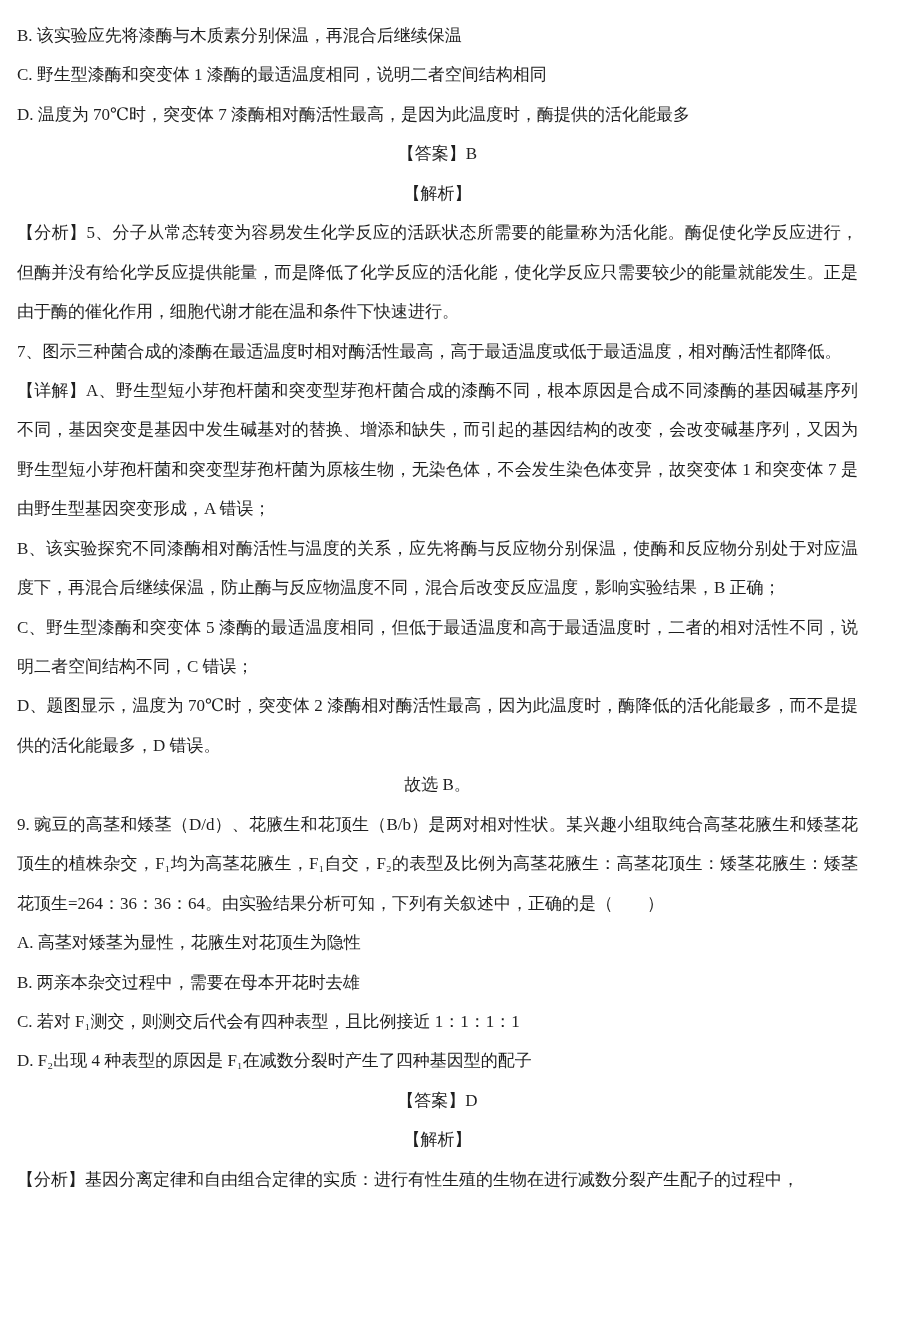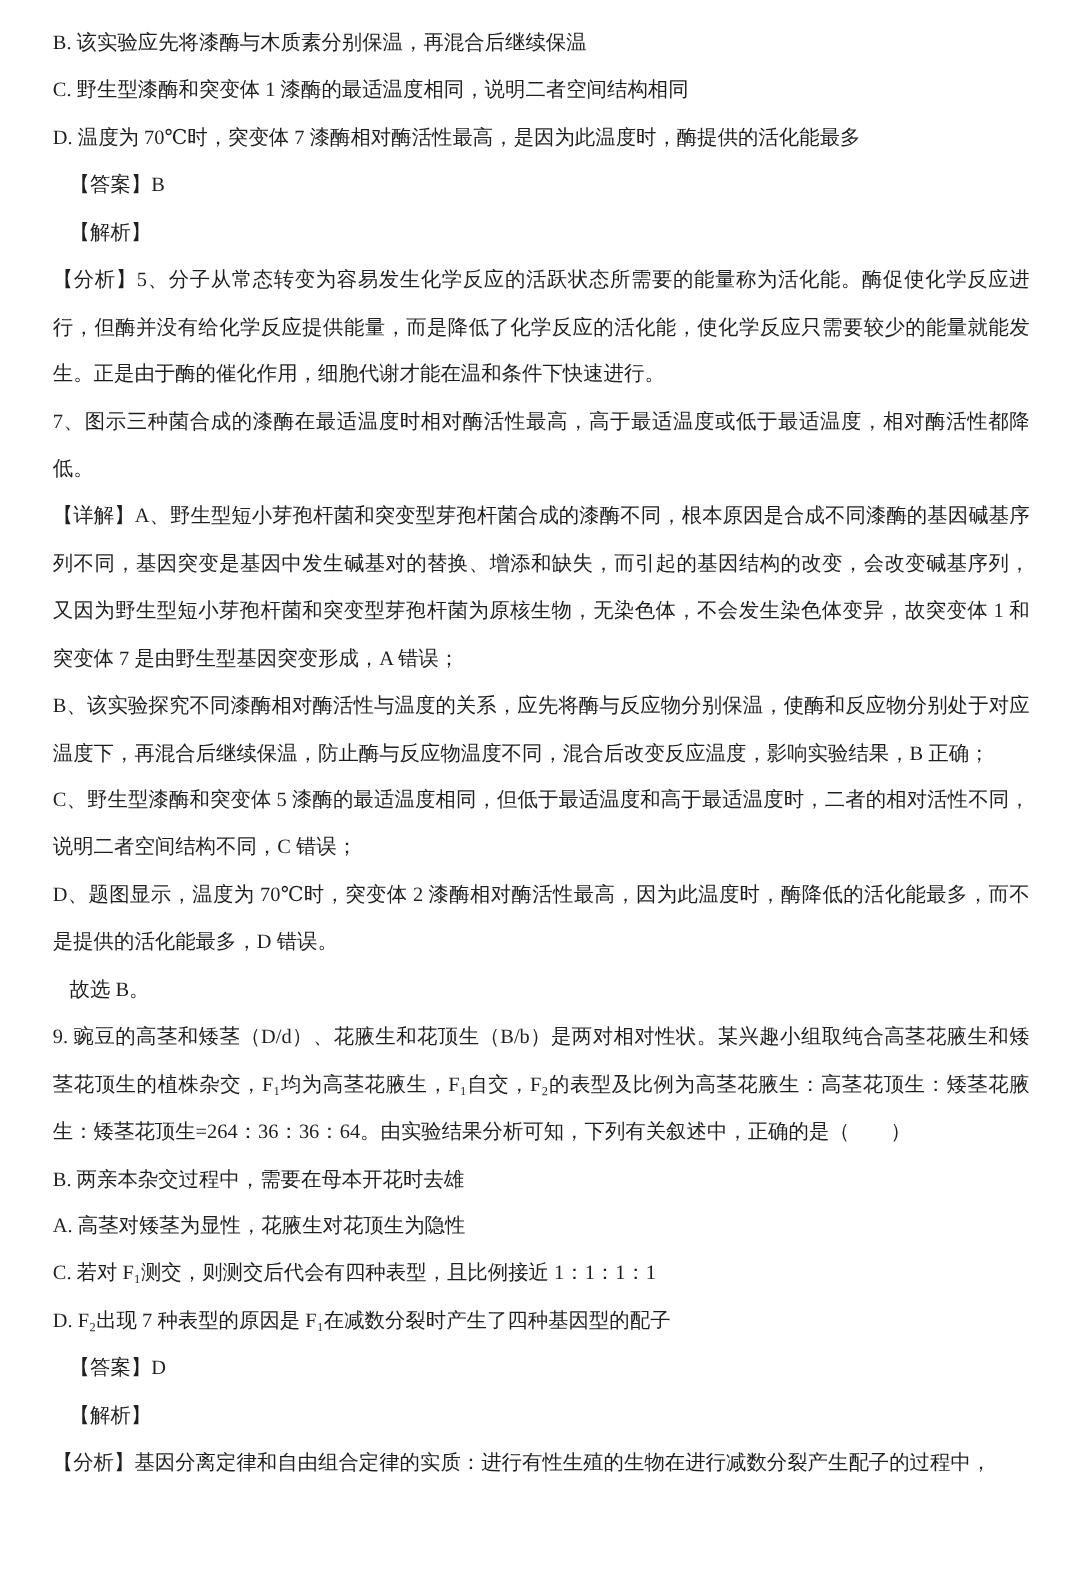--- a/index.html
+++ b/index.html
@@ -11,53 +11,52 @@
     width: 900px;
     min-height: 1326px;
     box-sizing: border-box;
     font-family: "Liberation Serif", "DejaVu Serif", serif;
     color: #1f1f1f;
   }
   .page {
     box-sizing: border-box;
     width: 900px;
     min-height: 1326px;
-    padding: 16px 42px 24px 44px;
+    padding: 16px 42px 24px 17px;
     background: #ffffff;
   }
   .para {
     margin: 0;
     font-size: 17px;
     line-height: 2.32;
     text-align: justify;
     text-justify: inter-ideograph;
     word-break: break-all;
   }
   .para.no-justify {
-    text-align: left;
-    margin-left: 14px;
+    text-align: center;
   }
 </style>
 </head>
 <body>
 
 <div class="page">
   <p class="para">B. 该实验应先将漆酶与木质素分别保温，再混合后继续保温</p>
   <p class="para">C. 野生型漆酶和突变体 1 漆酶的最适温度相同，说明二者空间结构相同</p>
   <p class="para">D. 温度为 70℃时，突变体 7 漆酶相对酶活性最高，是因为此温度时，酶提供的活化能最多</p>
   <p class="para no-justify">【答案】B</p>
   <p class="para no-justify">【解析】</p>
   <p class="para">【分析】5、分子从常态转变为容易发生化学反应的活跃状态所需要的能量称为活化能。酶促使化学反应进行，但酶并没有给化学反应提供能量，而是降低了化学反应的活化能，使化学反应只需要较少的能量就能发生。正是由于酶的催化作用，细胞代谢才能在温和条件下快速进行。</p>
   <p class="para">7、图示三种菌合成的漆酶在最适温度时相对酶活性最高，高于最适温度或低于最适温度，相对酶活性都降低。</p>
   <p class="para">【详解】A、野生型短小芽孢杆菌和突变型芽孢杆菌合成的漆酶不同，根本原因是合成不同漆酶的基因碱基序列不同，基因突变是基因中发生碱基对的替换、增添和缺失，而引起的基因结构的改变，会改变碱基序列，又因为野生型短小芽孢杆菌和突变型芽孢杆菌为原核生物，无染色体，不会发生染色体变异，故突变体 1 和突变体 7 是由野生型基因突变形成，A 错误；</p>
   <p class="para">B、该实验探究不同漆酶相对酶活性与温度的关系，应先将酶与反应物分别保温，使酶和反应物分别处于对应温度下，再混合后继续保温，防止酶与反应物温度不同，混合后改变反应温度，影响实验结果，B 正确；</p>
   <p class="para">C、野生型漆酶和突变体 5 漆酶的最适温度相同，但低于最适温度和高于最适温度时，二者的相对活性不同，说明二者空间结构不同，C 错误；</p>
   <p class="para">D、题图显示，温度为 70℃时，突变体 2 漆酶相对酶活性最高，因为此温度时，酶降低的活化能最多，而不是提供的活化能最多，D 错误。</p>
   <p class="para no-justify">故选 B。</p>
   <p class="para">9. 豌豆的高茎和矮茎（D/d）、花腋生和花顶生（B/b）是两对相对性状。某兴趣小组取纯合高茎花腋生和矮茎花顶生的植株杂交，F₁均为高茎花腋生，F₁自交，F₂的表型及比例为高茎花腋生：高茎花顶生：矮茎花腋生：矮茎花顶生=264：36：36：64。由实验结果分析可知，下列有关叙述中，正确的是（　　）</p>
+  <p class="para">A. 高茎对矮茎为显性，花腋生对花顶生为隐性</p>
   <p class="para">B. 两亲本杂交过程中，需要在母本开花时去雄</p>
-  <p class="para">A. 高茎对矮茎为显性，花腋生对花顶生为隐性</p>
   <p class="para">C. 若对 F₁测交，则测交后代会有四种表型，且比例接近 1：1：1：1</p>
-  <p class="para">D. F₂出现 7 种表型的原因是 F₁在减数分裂时产生了四种基因型的配子</p>
+  <p class="para">D. F₂出现 4 种表型的原因是 F₁在减数分裂时产生了四种基因型的配子</p>
   <p class="para no-justify">【答案】D</p>
   <p class="para no-justify">【解析】</p>
   <p class="para">【分析】基因分离定律和自由组合定律的实质：进行有性生殖的生物在进行减数分裂产生配子的过程中，</p>
 </div>
 
 </body></html>

